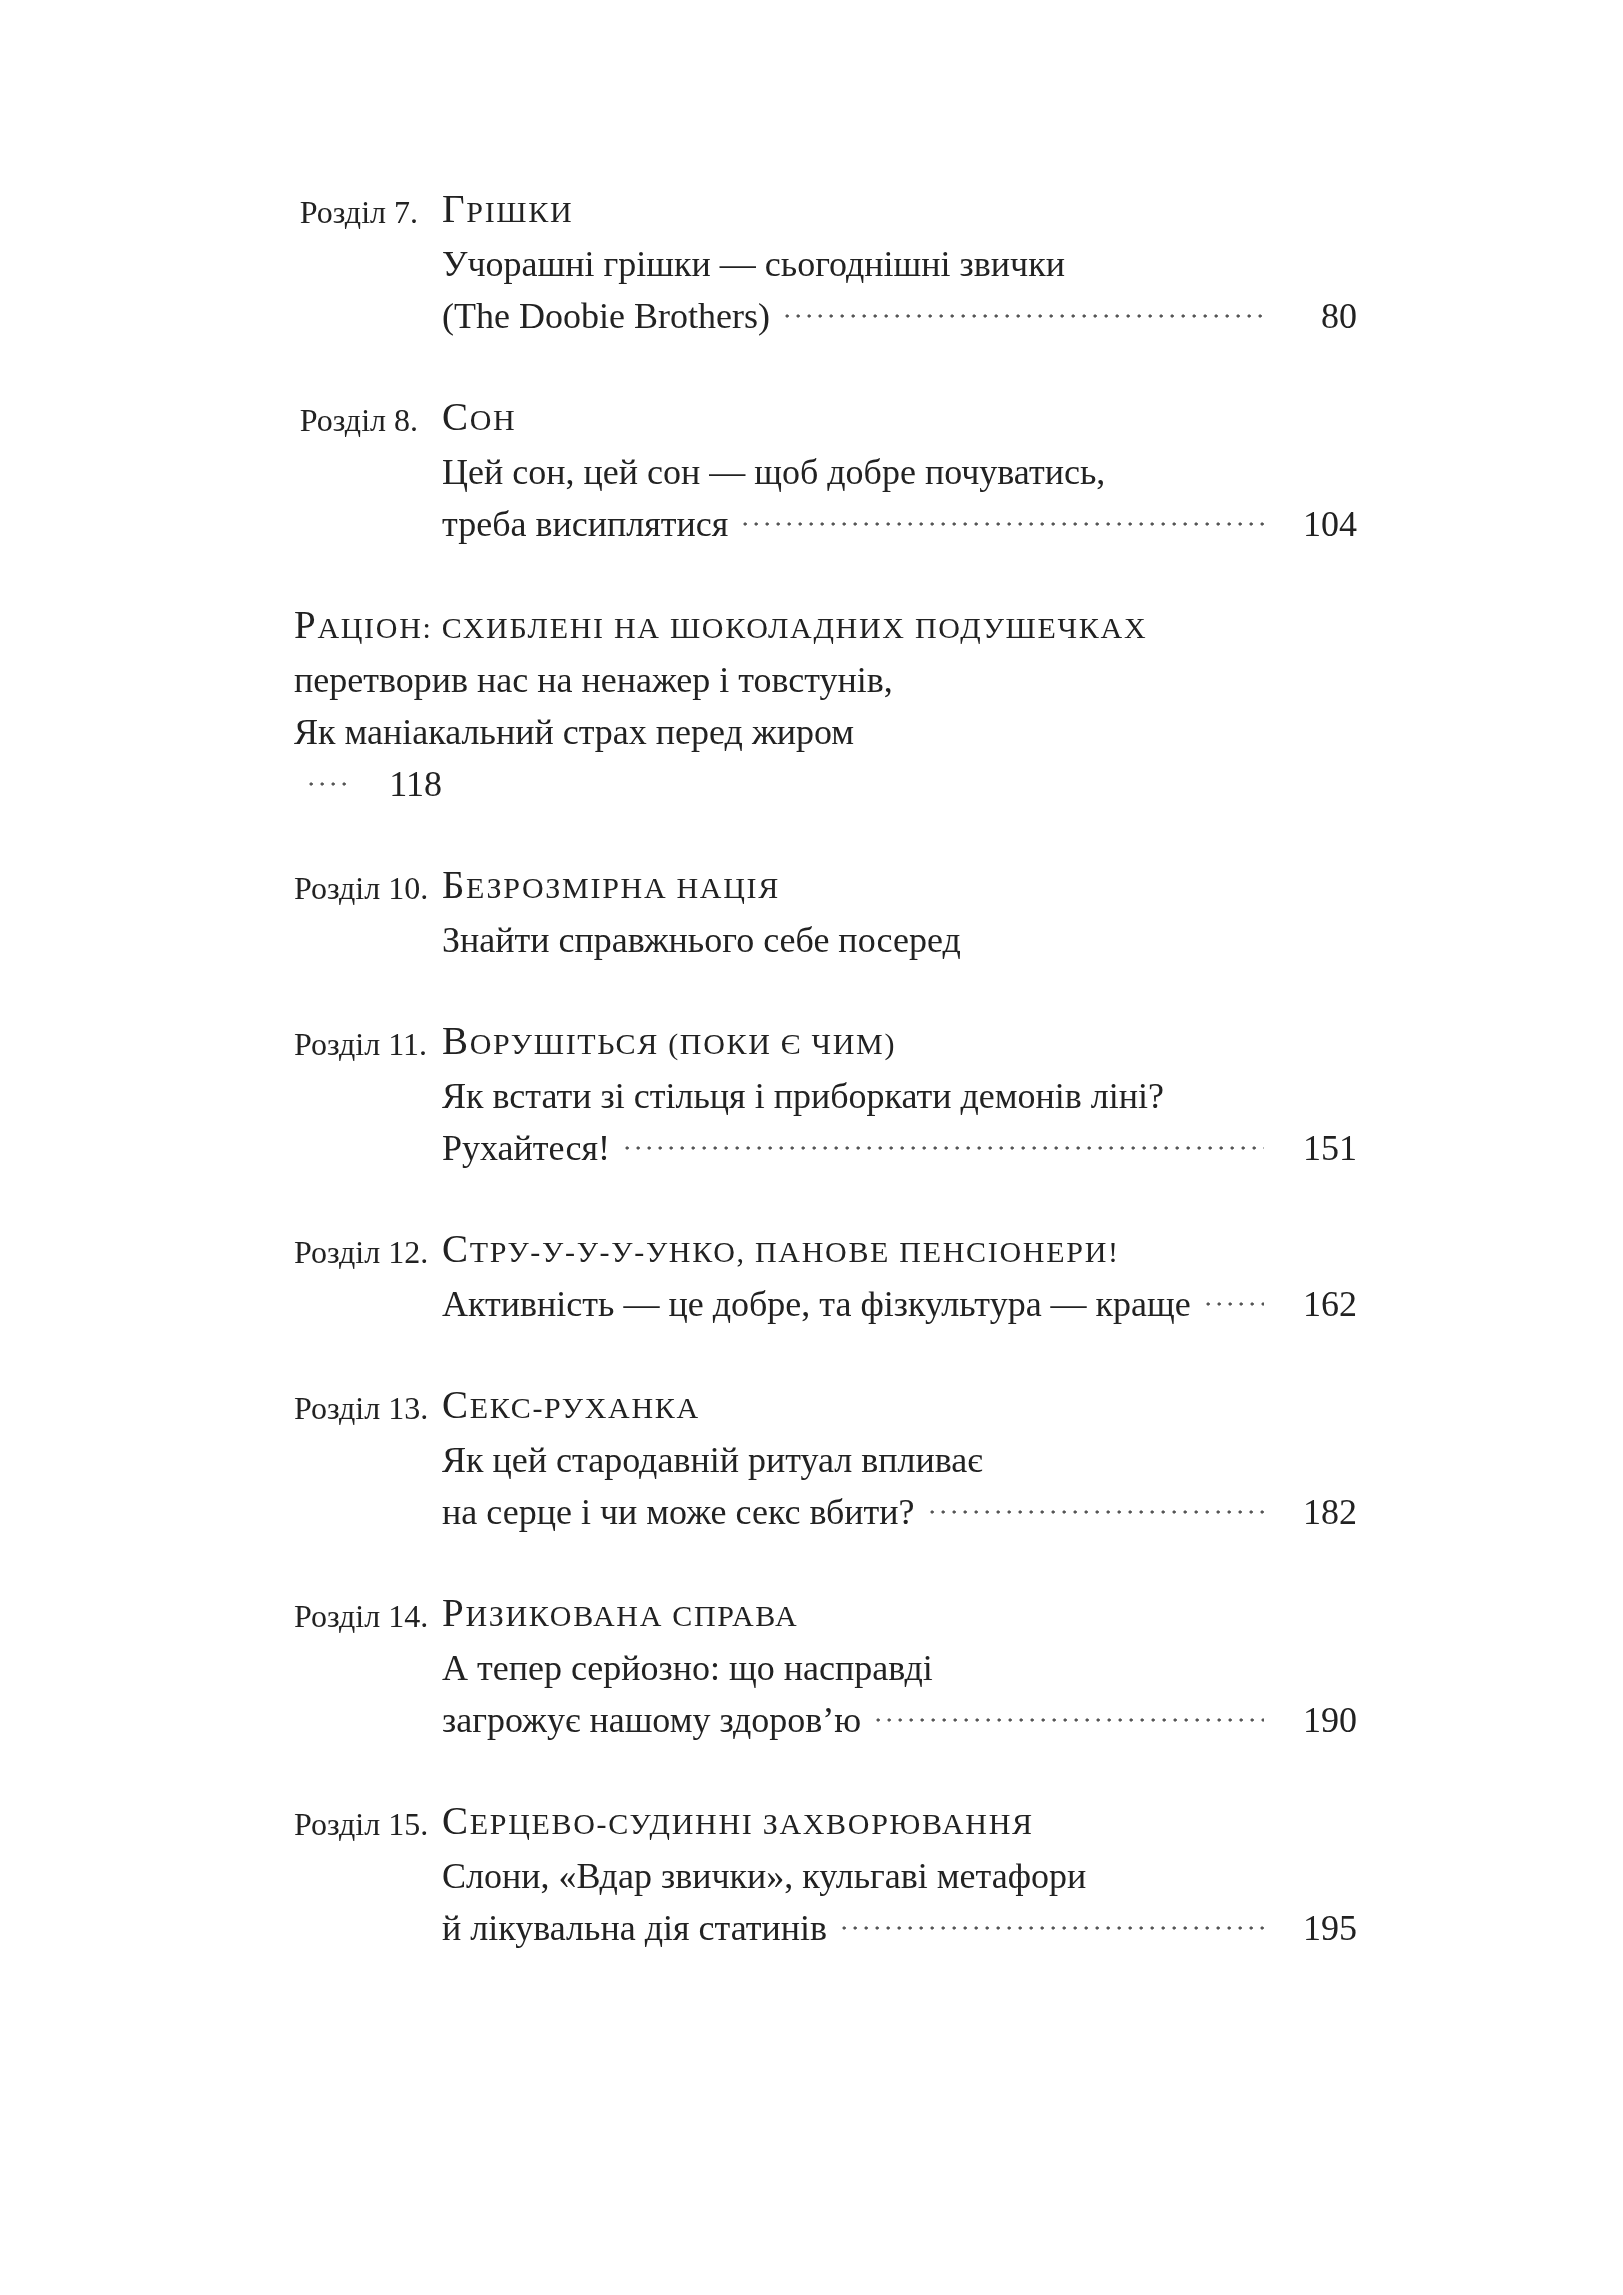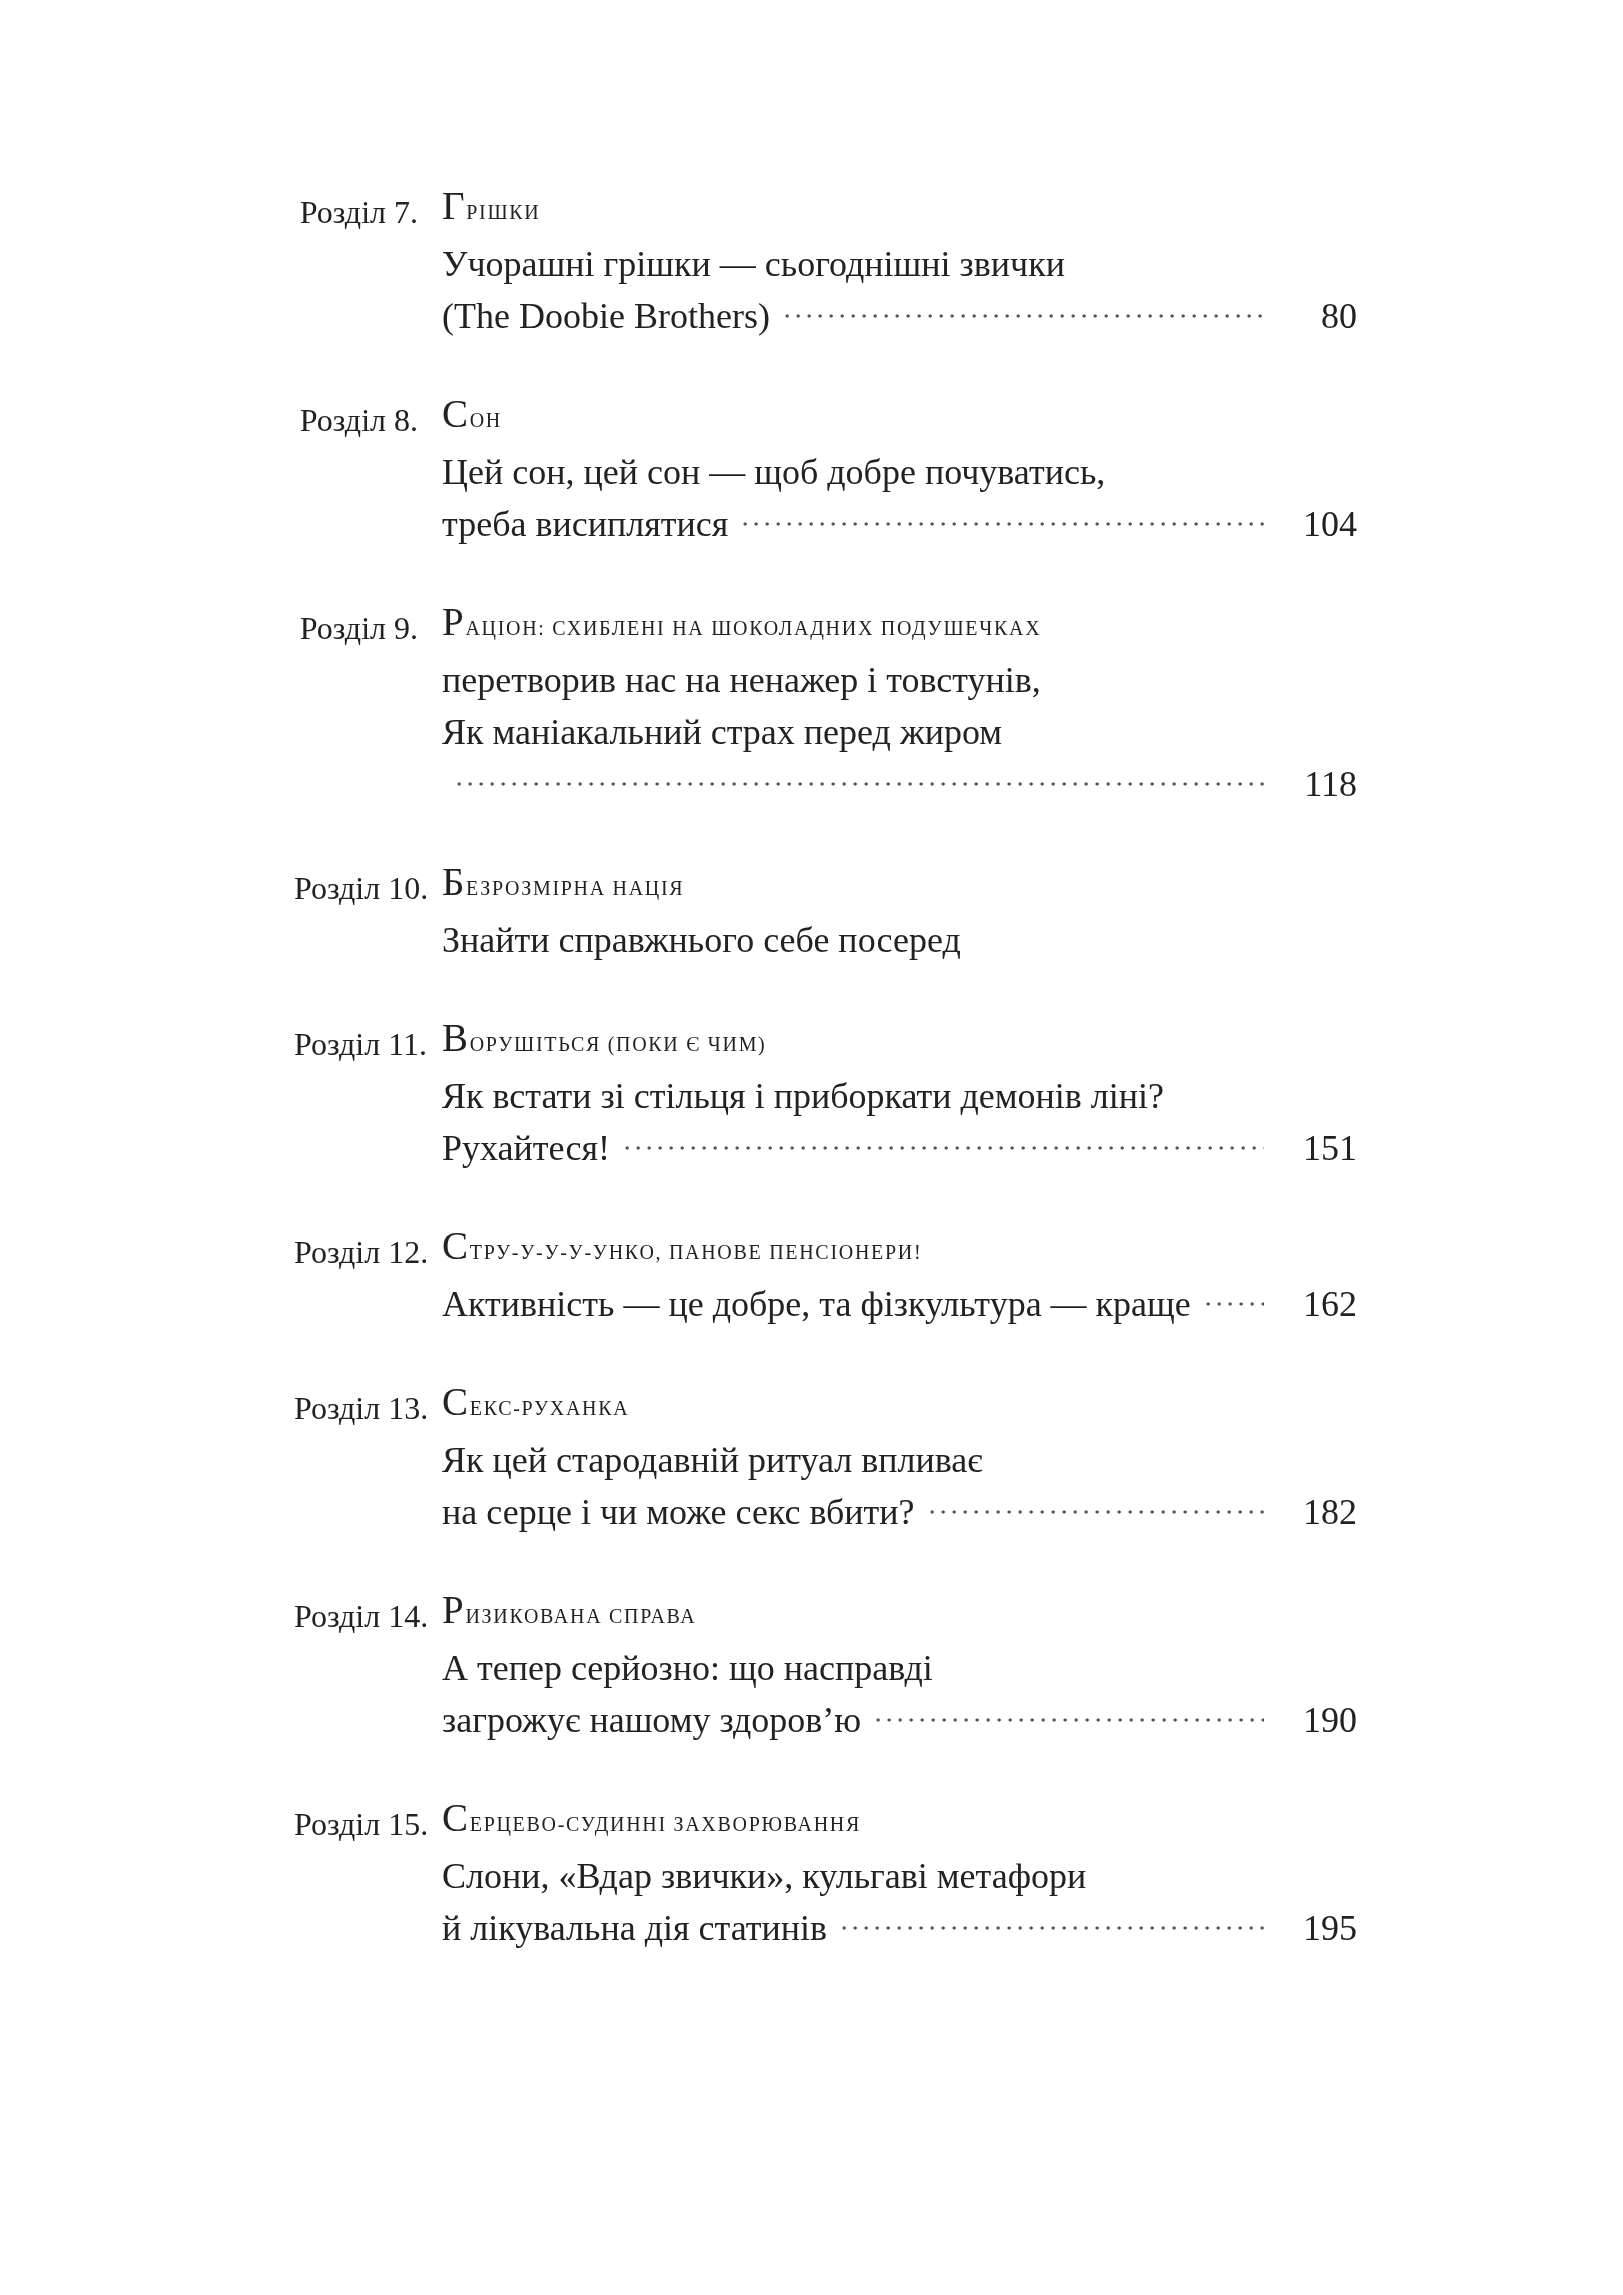--- a/index.html
+++ b/index.html
@@ -32,21 +32,21 @@
   }
   .label {
     font-size: 32px;
     line-height: 52px;
     text-align: right;
     padding-right: 24px;
     white-space: nowrap;
   }
   .body { min-width: 0; }
   .chapter-title {
-    font-size: 20px;
+    font-size: 30px;
     line-height: 52px;
     letter-spacing: 1.7px;
     white-space: nowrap;
     font-weight: 400;
   }
   .chapter-title::first-letter {
     font-size: 39px;
     line-height: 1;
   }
   .subline {
@@ -100,21 +100,20 @@
           <div class="chapter-title">СОН</div>
           <div class="subline">Цей сон, цей сон — щоб добре почуватись,</div>
           <div class="subline subline-flex">
             <span class="subtext">треба висиплятися</span>
             <span class="leader"></span>
             <span class="pagenum">104</span>
           </div>
         </div>
       </div>
       <div class="entry">
-        <div class="label">Розділ 9.</div>
         <div class="body">
           <div class="chapter-title">РАЦІОН: СХИБЛЕНІ НА ШОКОЛАДНИХ ПОДУШЕЧКАХ</div>
           <div class="subline">перетворив нас на ненажер і товстунів,</div>
           <div class="subline">Як маніакальний страх перед жиром</div>
           <div class="subline subline-flex">
             <span class="leader"></span>
             <span class="pagenum">118</span>
           </div>
         </div>
       </div>

